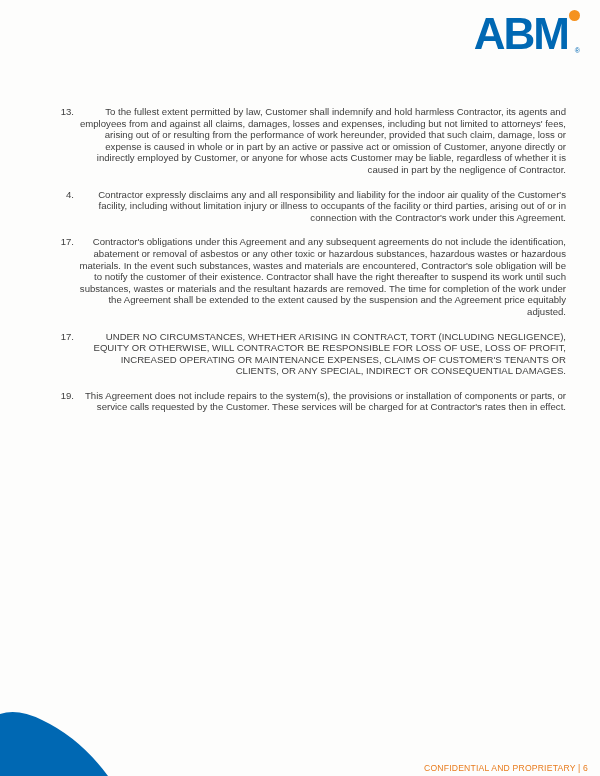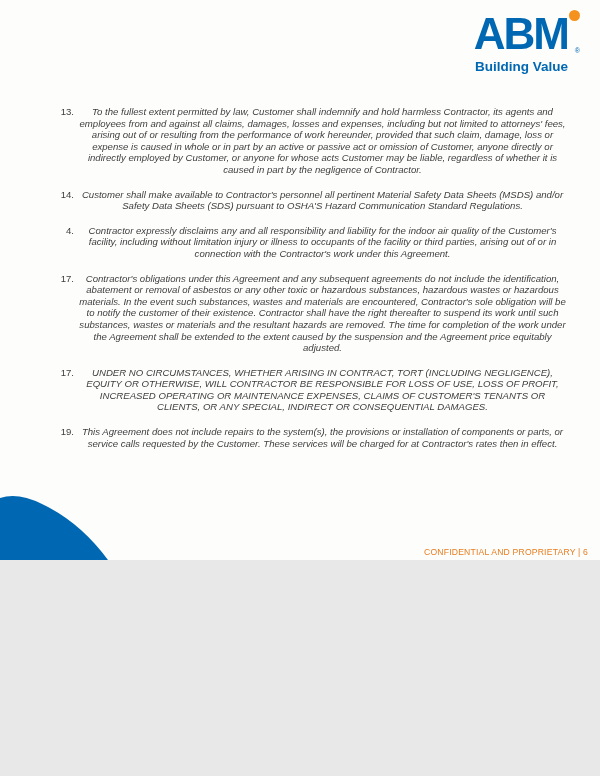--- a/index.html
+++ b/index.html
@@ -4,21 +4,21 @@
 <style>
   html, body {
     margin: 0;
     padding: 0;
     background: #e8e8e8;
     font-family: "Liberation Sans", sans-serif;
   }
   .page {
     position: relative;
     width: 600px;
-    height: 560px;
+    height: 776px;
     margin: 0 auto;
     background: #fdfdfc;
     overflow: hidden;
     box-shadow: 0 0 4px rgba(0,0,0,0.2);
   }
 
   
   .logo {
     position: absolute;
     top: 12px;
@@ -77,22 +77,21 @@
     display: flex;
     margin-bottom: 13px;
   }
   .term-number {
     flex: 0 0 18px;
     text-align: right;
     padding-right: 5px;
   }
   .term-text {
     flex: 1;
-    text-align: center;
-    font-style: italic;
+    text-align: right;
   }
 
   
   .footer-label {
     position: absolute;
     right: 12px;
     bottom: 3px;
     font-size: 8.6px;
     letter-spacing: 0.2px;
     color: #e87c1e;
@@ -111,34 +110,29 @@
 <body>
 
 <div class="page">
 
   <div class="logo">
     <span class="logo-row">
       <span class="logo-text">ABM</span>
       <span class="logo-dot"></span>
       <span class="logo-reg">®</span>
     </span>
-    <div class="logo-tagline">Building Value</div>
   </div>
 
   <div class="terms">
 
     <div class="term-item">
       <div class="term-number">13.</div>
       <div class="term-text">To the fullest extent permitted by law, Customer shall indemnify and hold harmless Contractor, its agents and employees from and against all claims, damages, losses and expenses, including but not limited to attorneys' fees, arising out of or resulting from the performance of work hereunder, provided that such claim, damage, loss or expense is caused in whole or in part by an active or passive act or omission of Customer, anyone directly or indirectly employed by Customer, or anyone for whose acts Customer may be liable, regardless of whether it is caused in part by the negligence of Contractor.</div>
     </div>
 
-    <div class="term-item">
-      <div class="term-number">14.</div>
-      <div class="term-text">Customer shall make available to Contractor's personnel all pertinent Material Safety Data Sheets (MSDS) and/or Safety Data Sheets (SDS) pursuant to OSHA'S Hazard Communication Standard Regulations.</div>
-    </div>
 
     <div class="term-item">
       <div class="term-number">4.</div>
       <div class="term-text">Contractor expressly disclaims any and all responsibility and liability for the indoor air quality of the Customer's facility, including without limitation injury or illness to occupants of the facility or third parties, arising out of or in connection with the Contractor's work under this Agreement.</div>
     </div>
 
     <div class="term-item">
       <div class="term-number">17.</div>
       <div class="term-text">Contractor's obligations under this Agreement and any subsequent agreements do not include the identification, abatement or removal of asbestos or any other toxic or hazardous substances, hazardous wastes or hazardous materials. In the event such substances, wastes and materials are encountered, Contractor's sole obligation will be to notify the customer of their existence. Contractor shall have the right thereafter to suspend its work until such substances, wastes or materials and the resultant hazards are removed. The time for completion of the work under the Agreement shall be extended to the extent caused by the suspension and the Agreement price equitably adjusted.</div>
     </div>

